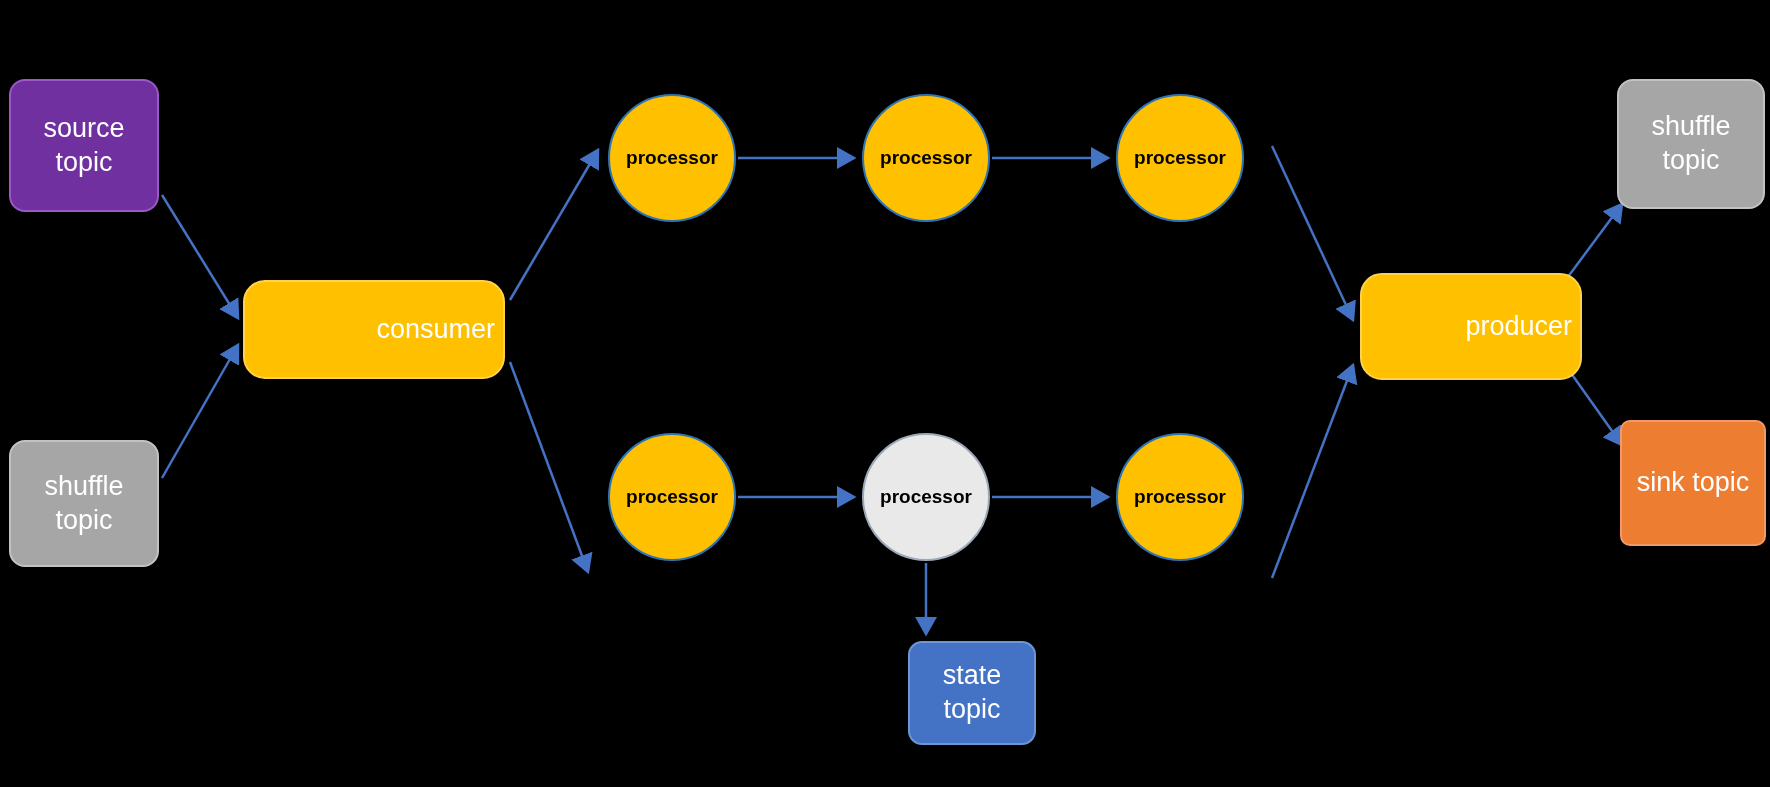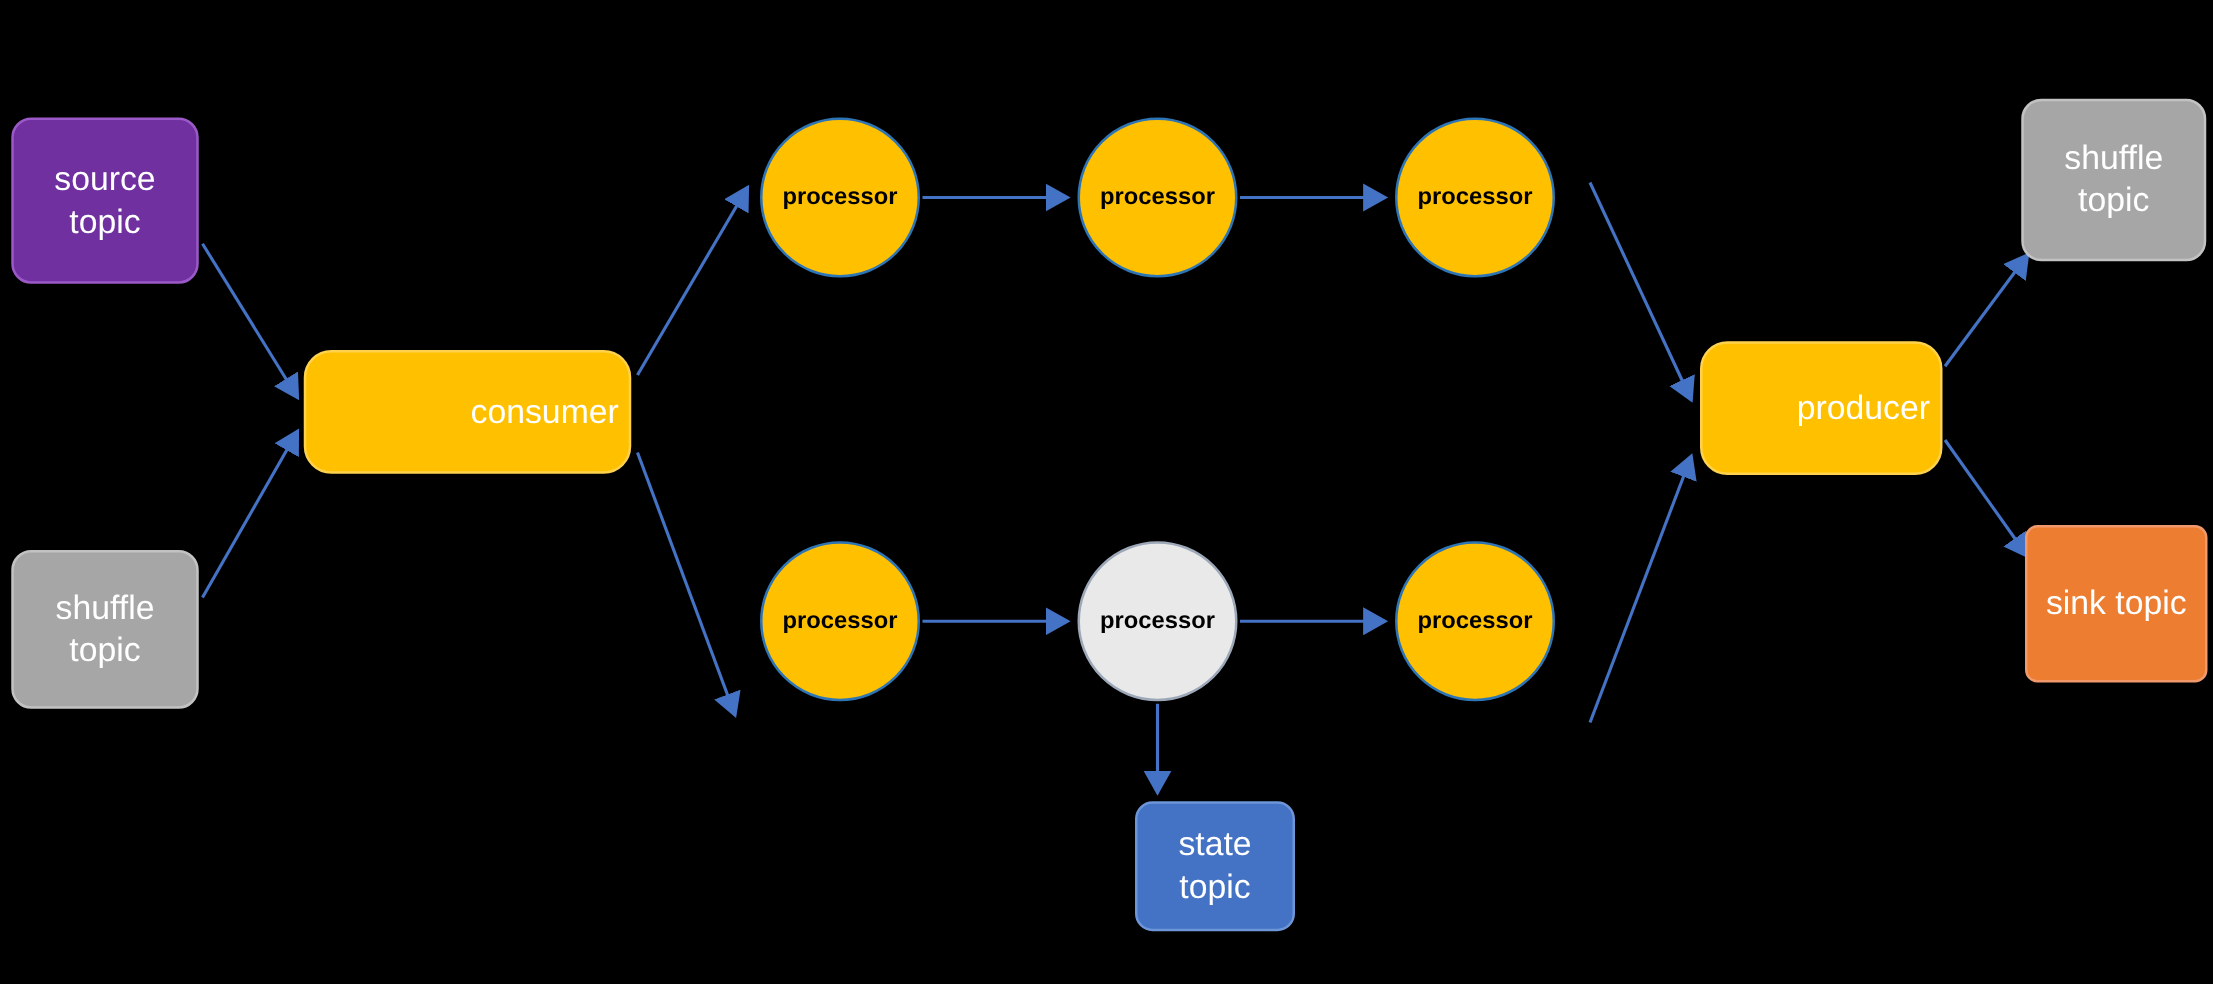--- a/index.html
+++ b/index.html
@@ -81,21 +81,21 @@
     <line class="arrow-line" x1="992" y1="158" x2="1108" y2="158" marker-end="url(#ah)"></line>
     <line class="arrow-line" x1="738" y1="497" x2="854" y2="497" marker-end="url(#ah)"></line>
     <line class="arrow-line" x1="992" y1="497" x2="1108" y2="497" marker-end="url(#ah)"></line>
     <line class="arrow-line" x1="926" y1="563" x2="926" y2="634" marker-end="url(#ah)"></line>
     <line class="arrow-line" x1="1272" y1="146" x2="1353" y2="320" marker-end="url(#ah)"></line>
     <line class="arrow-line" x1="1272" y1="578" x2="1353" y2="365" marker-end="url(#ah)"></line>
     <line class="arrow-line" x1="1556" y1="293" x2="1622" y2="204" marker-end="url(#ah)"></line>
     <line class="arrow-line" x1="1556" y1="352" x2="1622" y2="445" marker-end="url(#ah)"></line>
   </svg>
 
-  <div class="node rect" style="left: 9px; top: 94px; width: 150px; height: 133px; background: rgb(112, 48, 160); border-color: rgb(155, 89, 199); color: rgb(255, 255, 255);">
+  <div class="node rect" style="left: 9px; top: 79px; width: 150px; height: 133px; background: rgb(112, 48, 160); border-color: rgb(155, 89, 199); color: rgb(255, 255, 255);">
     <span>source topic</span>
   </div>
 
   <div class="node rect" style="left: 9px; top: 440px; width: 150px; height: 127px; background: rgb(166, 166, 166); border-color: rgb(194, 194, 194); color: rgb(255, 255, 255);">
     <span>shuffle topic</span>
   </div>
 
   <div class="node rect wide" style="left: 243px; top: 280px; width: 262px; height: 99px; background: rgb(255, 192, 0); border-color: rgb(255, 210, 77); color: rgb(255, 255, 255);">
     <span>consumer</span>
   </div>
@@ -121,21 +121,21 @@
   </div>
 
   <div class="node circle" style="left: 1116px; top: 433px; background: rgb(255, 192, 0); border-color: rgb(46, 117, 182); color: rgb(0, 0, 0);">
     <span>processor</span>
   </div>
 
   <div class="node rect" style="left: 908px; top: 641px; width: 128px; height: 104px; border-radius: 14px; background: rgb(68, 114, 196); border-color: rgb(108, 150, 216); color: rgb(255, 255, 255);">
     <span>state topic</span>
   </div>
 
-  <div class="node rect wide" style="left: 1360px; top: 273px; width: 194px; height: 107px; background: rgb(255, 192, 0); border-color: rgb(255, 210, 77); color: rgb(255, 255, 255);">
+  <div class="node rect wide" style="left: 1360px; top: 273px; width: 222px; height: 107px; background: rgb(255, 192, 0); border-color: rgb(255, 210, 77); color: rgb(255, 255, 255);">
     <span>producer</span>
   </div>
 
   <div class="node rect" style="left: 1617px; top: 79px; width: 148px; height: 130px; background: rgb(166, 166, 166); border-color: rgb(194, 194, 194); color: rgb(255, 255, 255);">
     <span>shuffle topic</span>
   </div>
 
   <div class="node rect" style="left: 1620px; top: 420px; width: 146px; height: 126px; background: rgb(237, 125, 49); border-color: rgb(242, 153, 107); color: rgb(255, 255, 255); border-radius: 10px;">
     <span>sink topic</span>
   </div>

